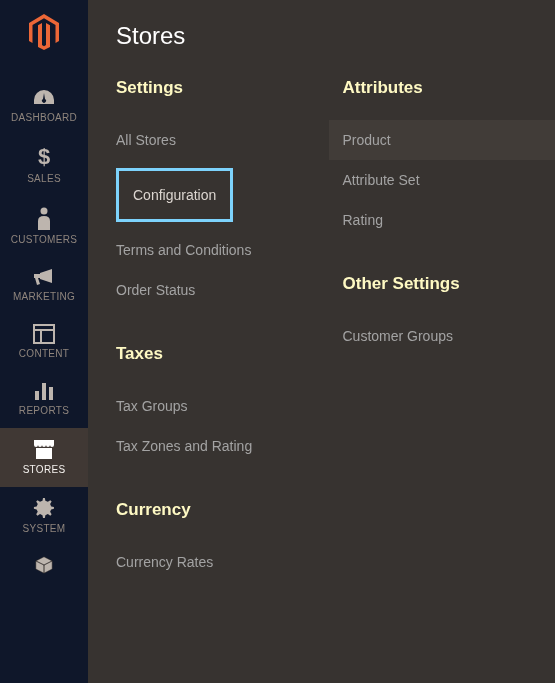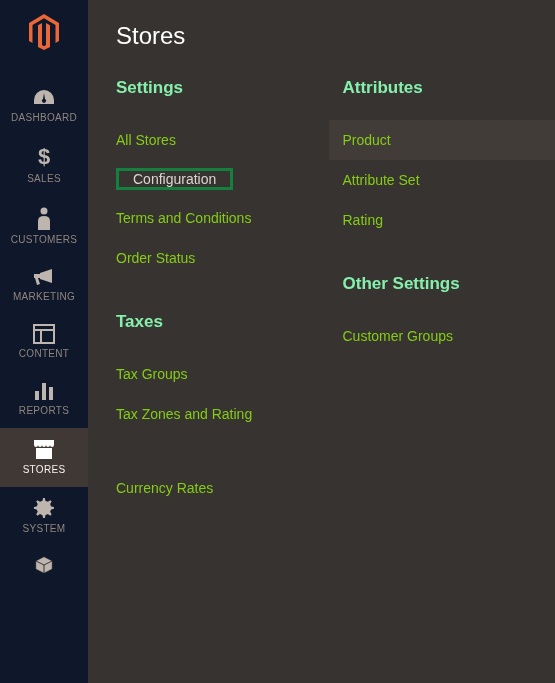--- a/index.html
+++ b/index.html
@@ -69,40 +69,40 @@
     }
     .col {
       flex: 1;
       padding: 0 28px;
     }
     .section {
       margin-bottom: 34px;
     }
     .section-heading {
       font-size: 17px;
-      color: #86efac;
+      color: #fef9c3;
       font-weight: 600;
       margin-bottom: 22px;
     }
     .menu-link {
       display: block;
       font-size: 14px;
-      color: #84cc16;
+      color: #a3a3a3;
       padding: 12px 0;
       cursor: pointer;
     }
     .menu-link.hover-item {
       background: #413c38;
       margin: 0 -28px;
       padding: 12px 28px;
     }
     .highlighted {
       display: inline-block;
-      border: 3px solid #15803d;
-      padding: 0 14px;
+      border: 3px solid #7dd3fc;
+      padding: 16px 14px;
       margin: 4px 0;
     }
     .highlighted-row {
       padding: 4px 0;
     }
     svg { display: block; }
   </style>
 </head>
 <body>
 
@@ -217,20 +217,21 @@
         <a class="menu-link">Order Status</a>
       </div>
 
       <div class="section">
         <div class="section-heading">Taxes</div>
         <a class="menu-link">Tax Groups</a>
         <a class="menu-link">Tax Zones and Rating</a>
       </div>
 
       <div class="section">
+        <div class="section-heading">Currency</div>
         <a class="menu-link">Currency Rates</a>
       </div>
 
     </div>
 
     <div class="col" style="padding-left:14px;">
 
       <div class="section">
         <div class="section-heading">Attributes</div>
         <a class="menu-link hover-item" style="margin-left:-14px;padding-left:14px;">Product</a>

